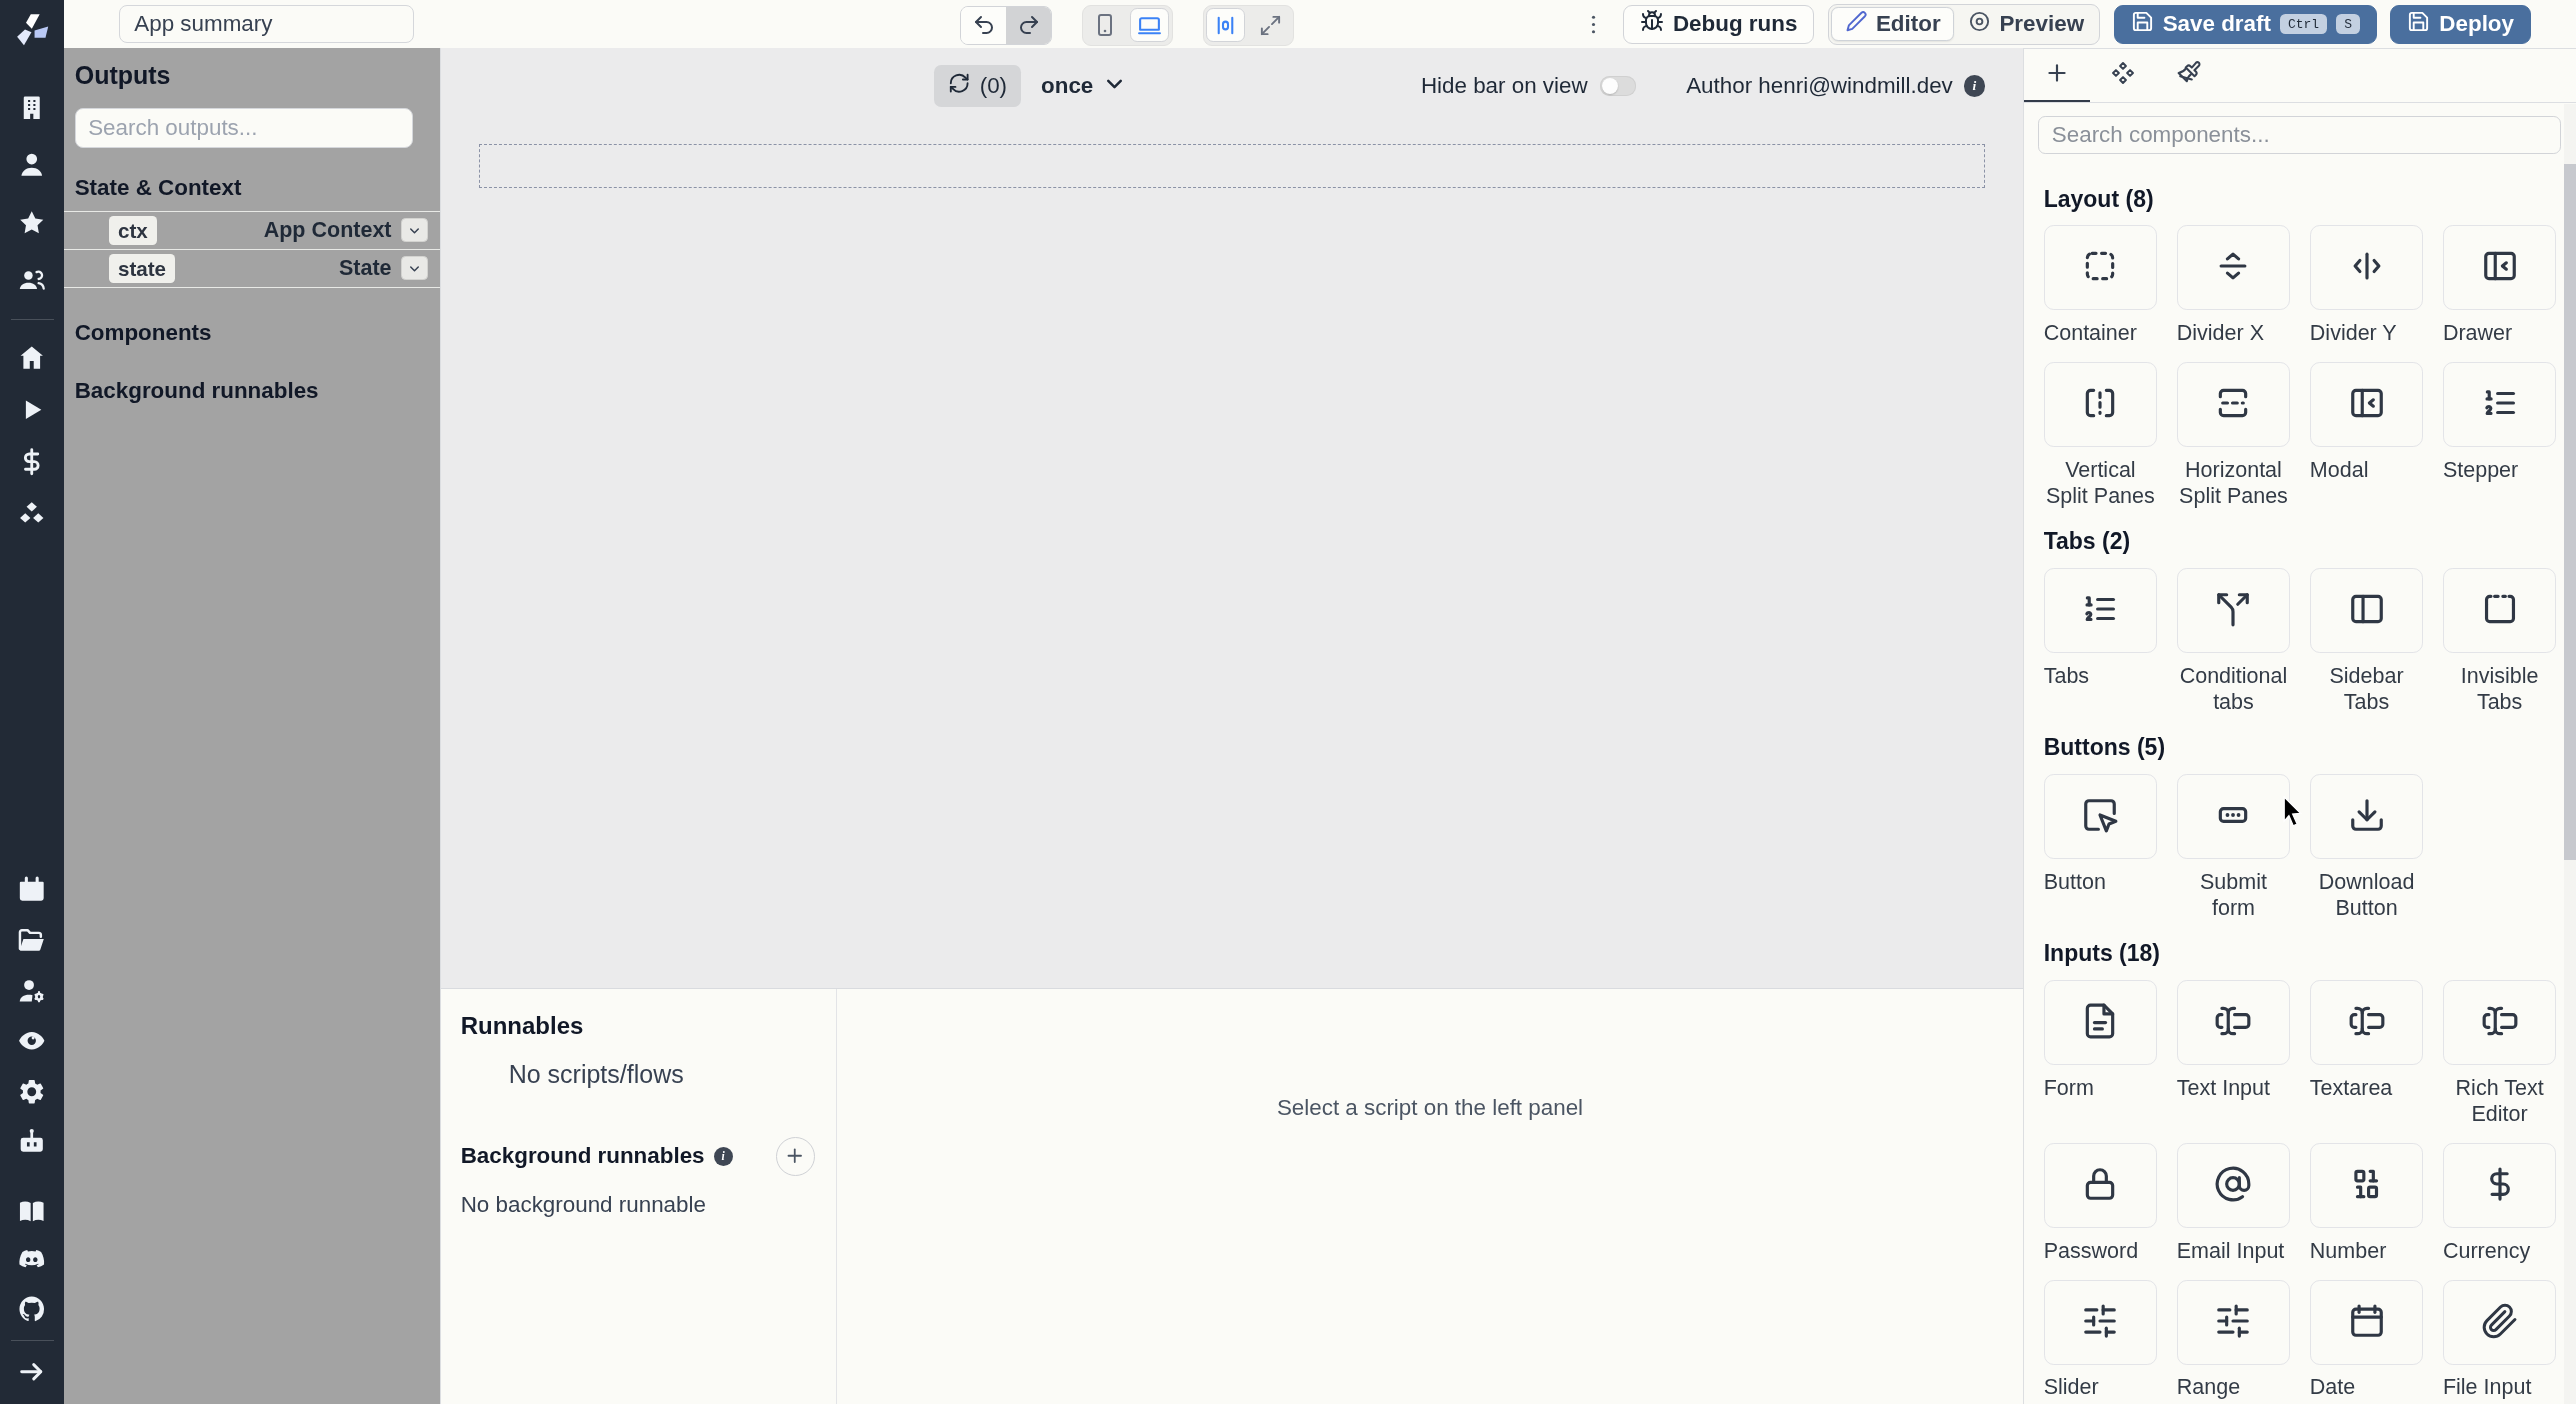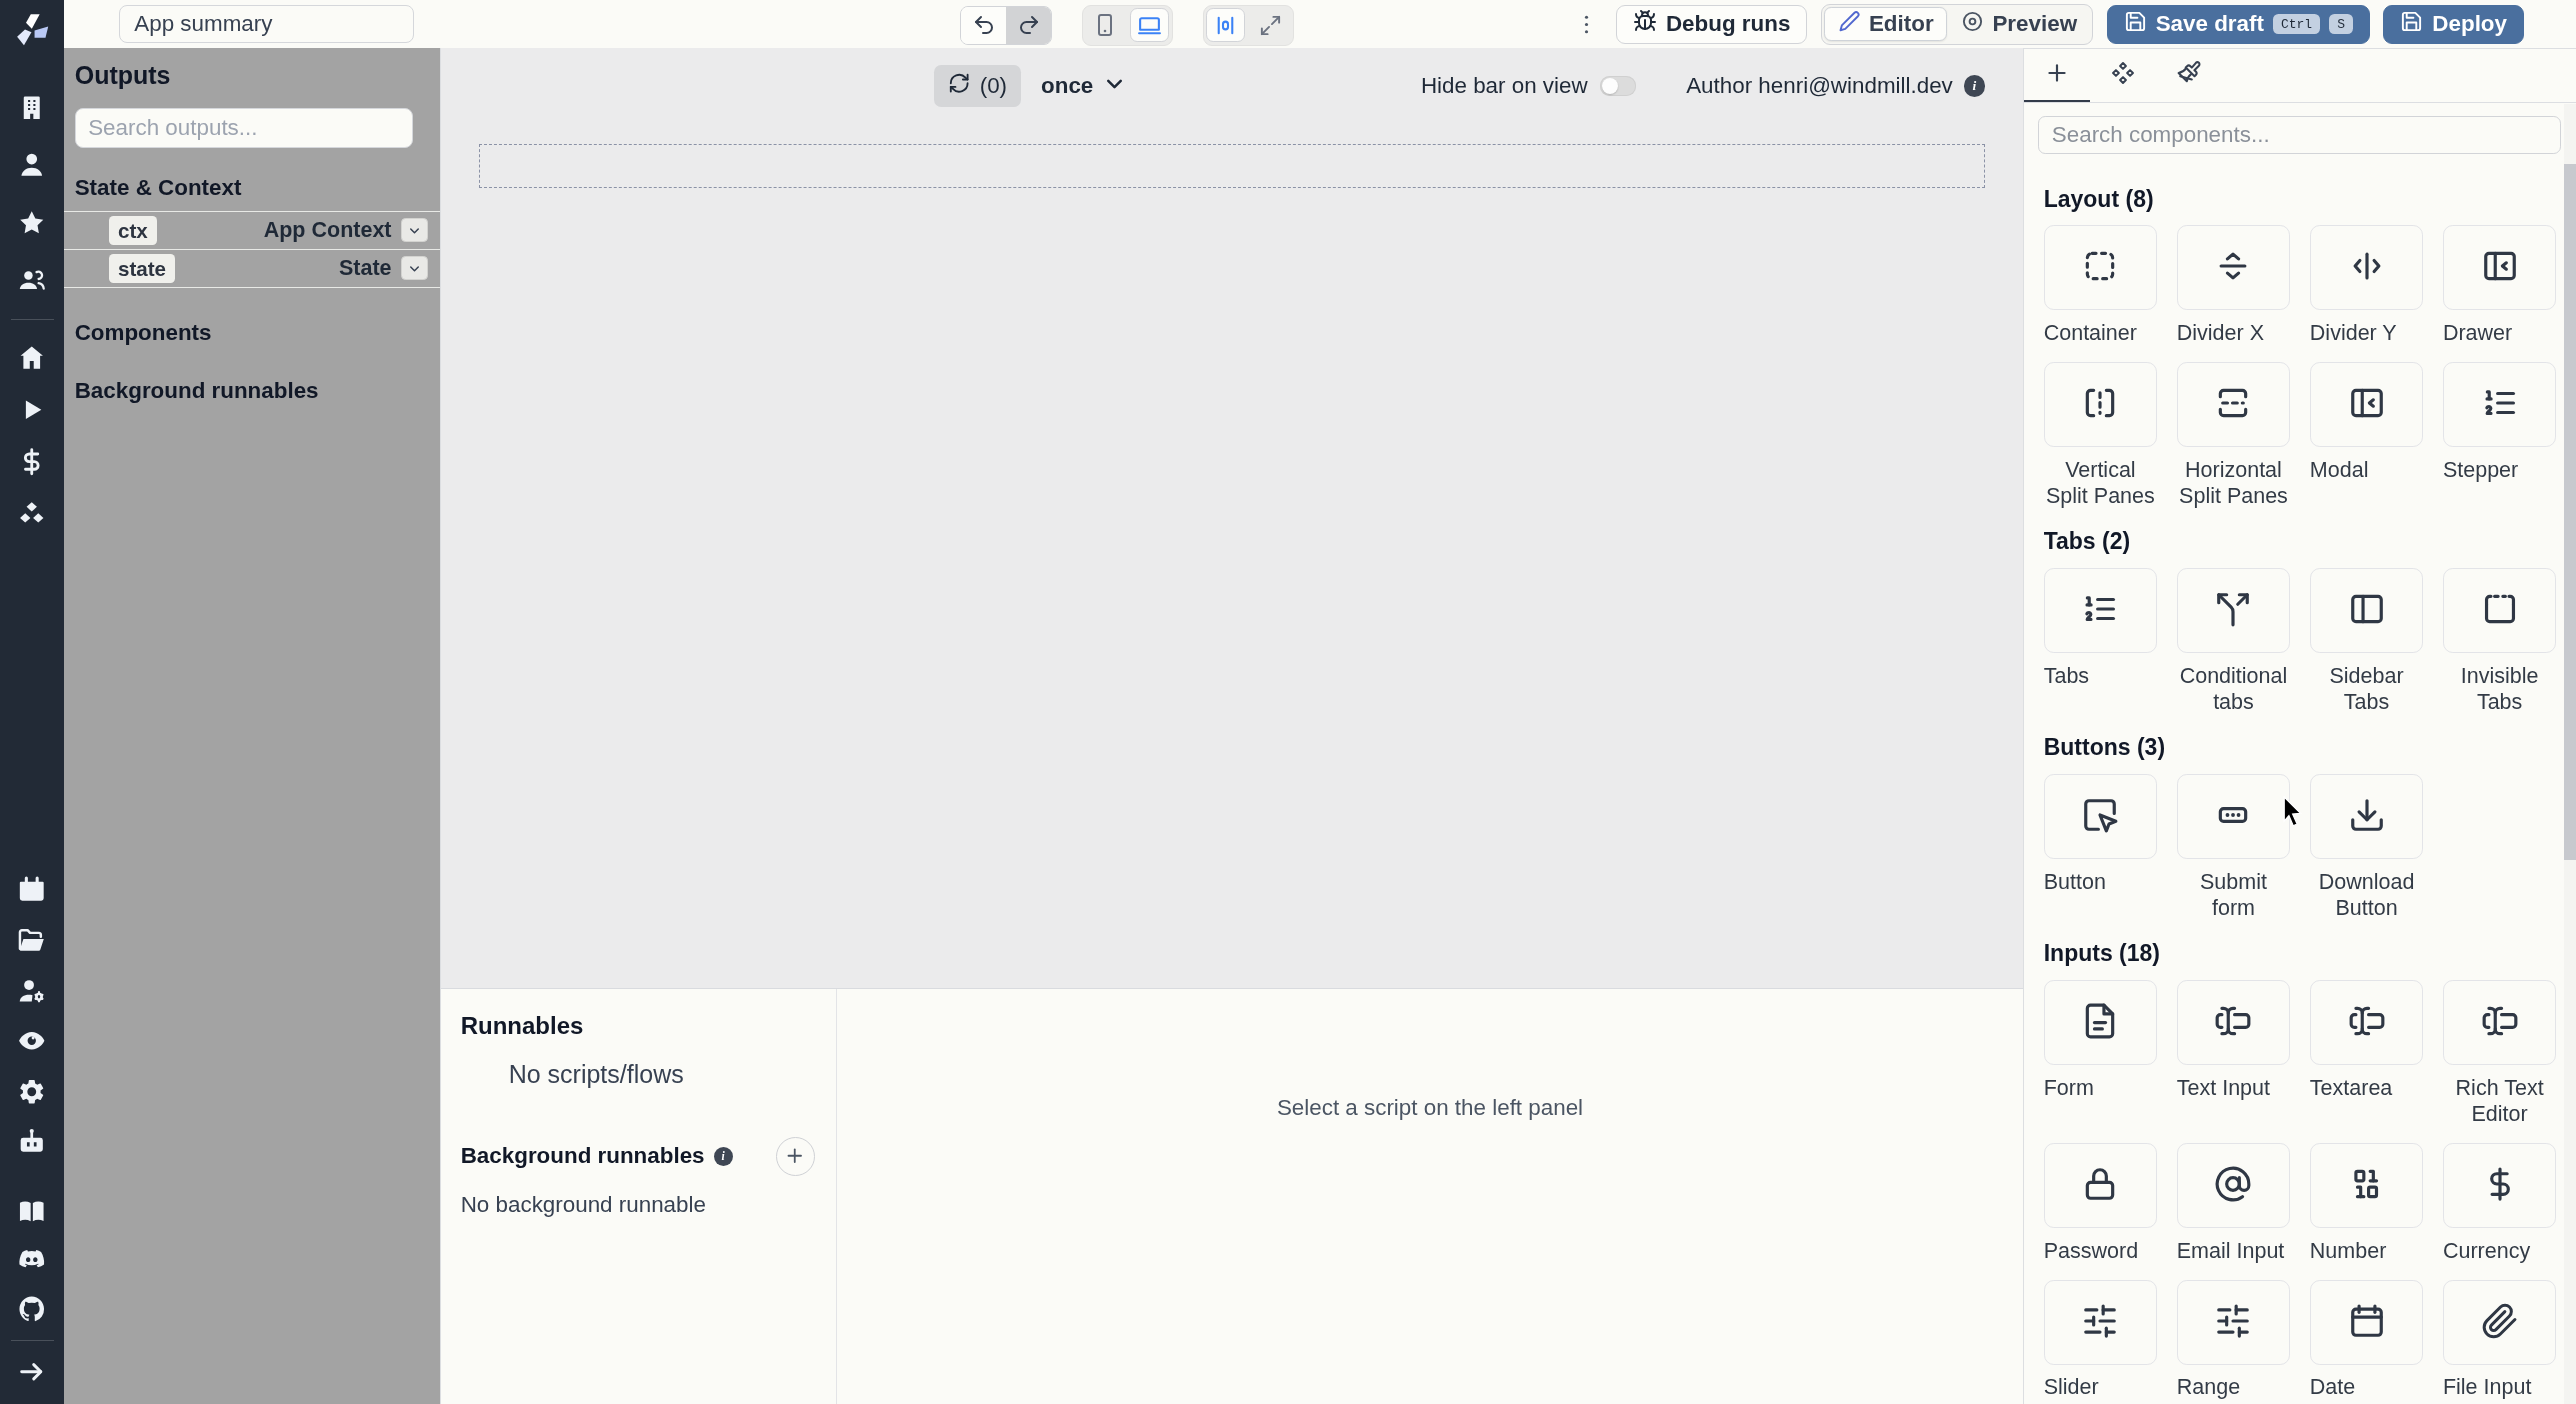--- a/index.html
+++ b/index.html
@@ -26,21 +26,21 @@
   .main-col { flex:1; display:flex; flex-direction:column; min-width:0; }
   .top-header { height:48px; position:relative; background:#fbfbf7; flex:0 0 48px; }
   .app-summary { position:absolute; left:55px; top:5.4px; width:295px; height:38px; border:0.9px solid #d5d7db; border-radius:8px; background:#fbfbf7; font-size:22.4px; color:#374151; padding:0 14.3px; font-family:"Liberation Sans",sans-serif; }
   .hdr-center { position:absolute; left:896px; top:4.5px; display:flex; gap:30px; align-items:center; }
   .seg { display:flex; border:0.9px solid #d2d4d8; border-radius:8px; overflow:hidden; height:39px; }
   .seg-cell { width:45px; display:flex; align-items:center; justify-content:center; color:#374151; cursor:pointer; background:#fdfdfa; }
   .seg-cell.pressed { background:#d2d3d5; }
   .icon-group { display:flex; gap:5.4px; align-items:center; background:#ececea; border:0.9px solid #e2e2e0; border-radius:9px; padding:2.7px; height:41px; }
   .ig-btn { width:39px; height:34px; display:flex; align-items:center; justify-content:center; border-radius:7.2px; color:#6b7280; cursor:pointer; }
   .ig-btn.sel { background:#fdfdfa; border:0.9px solid #d2d4d8; color:#3b82f6; }
-  .hdr-right { position:absolute; right:52px; top:4.5px; display:flex; gap:13.4px; align-items:center; height:39px; }
+  .hdr-right { position:absolute; right:45px; top:4.5px; display:flex; gap:13.4px; align-items:center; height:39px; }
   .more-btn { width:32px; height:39px; display:flex; align-items:center; justify-content:center; color:#4b5563; cursor:pointer; }
   .btn { display:flex; align-items:center; gap:9px; height:39px; padding:0 16px; border-radius:9px; font-size:22.4px; font-weight:600; cursor:pointer; white-space:nowrap; }
   .btn-light { background:#fdfdfa; border:0.9px solid #d2d4d8; color:#1f2937; }
   .seg2 { display:flex; align-items:center; background:#f6f6f2; border:0.9px solid #d2d4d8; border-radius:9px; padding:2.7px; gap:1.8px; height:41px; }
   .seg2 .opt { display:flex; align-items:center; gap:8px; padding:0 12.5px; height:34px; border-radius:7.2px; font-size:22.4px; font-weight:600; color:#374151; cursor:pointer; }
   .seg2 .opt.active { background:#fdfdfa; border:0.9px solid #cfd3d8; box-shadow:0 0.9px 1.8px rgba(0,0,0,.08); }
   .btn-blue { background:#4a6f9e; border:0.9px solid #4a6f9e; color:#fff; }
   .kbd { background:#c3d0e1; color:#1f2937; font-family:"Liberation Mono",monospace; font-size:13px; font-weight:400; border-radius:5.4px; padding:2.7px 8px; }
 
   .body-row { flex:1; display:flex; min-height:0; }
@@ -598,21 +598,21 @@
                   <span><svg width="38" height="38" viewBox="0 0 24 24" aria-hidden="true">
                       <path d="M3.5 9v9a2 2 0 0 0 2 2h13a2 2 0 0 0 2-2V9" fill="none" stroke="currentColor" stroke-width="2" stroke-linecap="round" stroke-linejoin="round"></path>
                       <path d="M3.5 9V6a2 2 0 0 1 2-2h.8" fill="none" stroke="currentColor" stroke-width="2" stroke-linecap="round" stroke-linejoin="round"></path>
                       <path d="M20.5 9V6a2 2 0 0 0-2-2h-.8" fill="none" stroke="currentColor" stroke-width="2" stroke-linecap="round" stroke-linejoin="round"></path>
                       <path d="M8.6 4h6.8" fill="none" stroke="currentColor" stroke-width="2" stroke-linecap="round" stroke-linejoin="round" stroke-dasharray="2.2 3"></path>
                     </svg></span>
                 </div>
                 <div class="comp-label">Invisible Tabs</div>
               </div>
             </div>
-            <div class="sec-title">Buttons (3)</div>
+            <div class="sec-title">Buttons (5)</div>
             <div class="comp-grid">
               <div class="comp-item">
                 <div class="comp-card">
                   <span><svg width="38" height="38" viewBox="0 0 24 24" aria-hidden="true">
                       <path d="M21 11V5a2 2 0 0 0-2-2H5a2 2 0 0 0-2 2v14a2 2 0 0 0 2 2h6" fill="none" stroke="currentColor" stroke-width="2" stroke-linecap="round" stroke-linejoin="round"></path>
                       <path d="m12 12 4 10 1.7-4.3L22 16z" fill="none" stroke="currentColor" stroke-width="2" stroke-linecap="round" stroke-linejoin="round"></path>
                     </svg></span>
                 </div>
                 <div class="comp-label">Button</div>
               </div>

